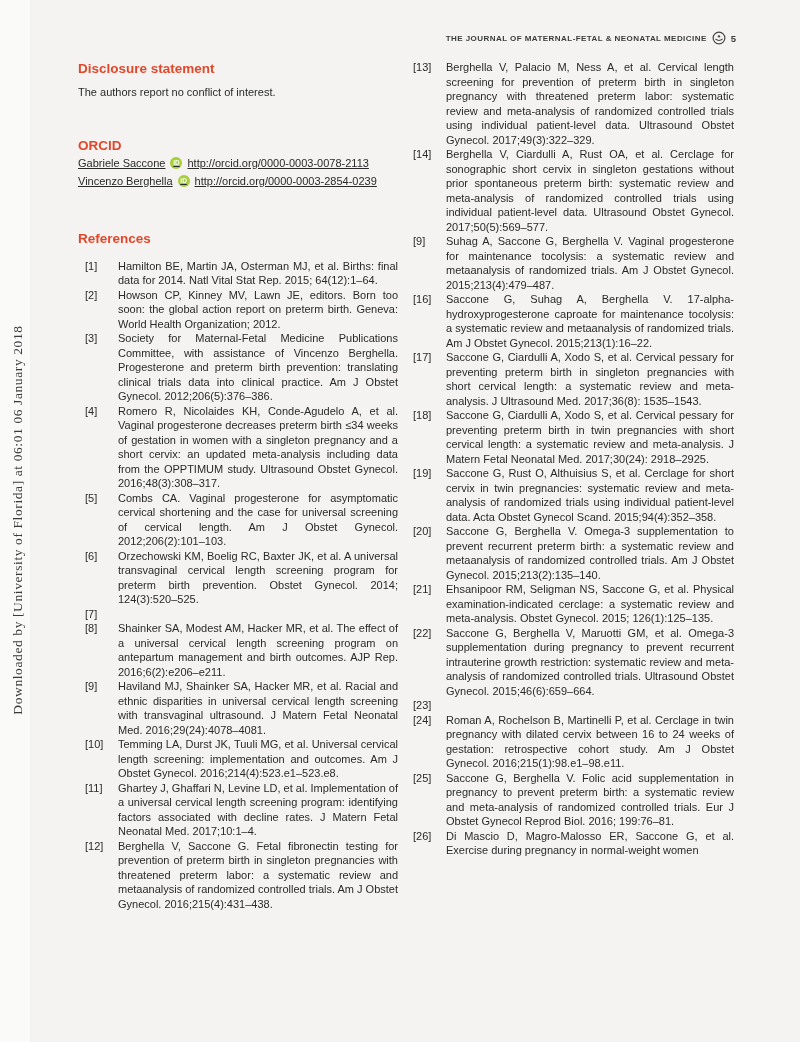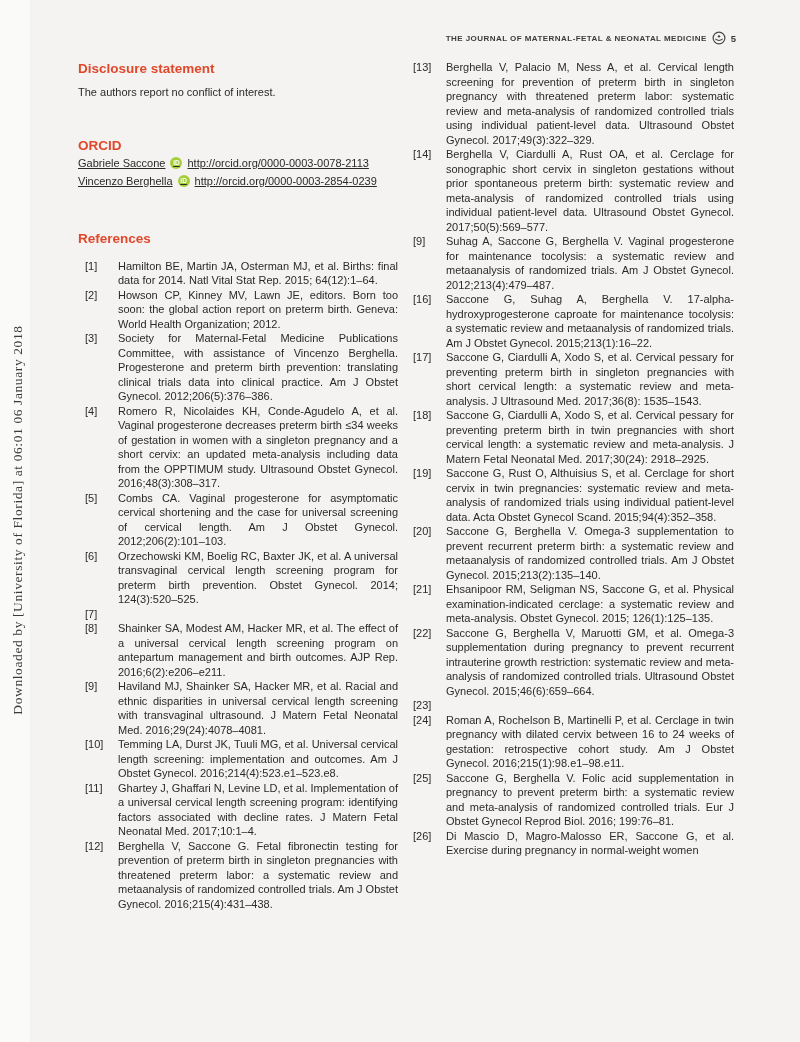--- a/index.html
+++ b/index.html
@@ -165,21 +165,21 @@
         <li class="ref">
           <span class="ref-num">[13]</span>
           <span class="ref-text">Berghella V, Palacio M, Ness A, et al. Cervical length screening for prevention of preterm birth in singleton pregnancy with threatened preterm labor: systematic review and meta-analysis of randomized controlled trials using individual patient-level data. Ultrasound Obstet Gynecol. 2017;49(3):322–329.</span>
         </li>
         <li class="ref">
           <span class="ref-num">[14]</span>
           <span class="ref-text">Berghella V, Ciardulli A, Rust OA, et al. Cerclage for sonographic short cervix in singleton gestations without prior spontaneous preterm birth: systematic review and meta-analysis of randomized controlled trials using individual patient-level data. Ultrasound Obstet Gynecol. 2017;50(5):569–577.</span>
         </li>
         <li class="ref">
           <span class="ref-num">[9]</span>
-          <span class="ref-text">Suhag A, Saccone G, Berghella V. Vaginal progesterone for maintenance tocolysis: a systematic review and metaanalysis of randomized trials. Am J Obstet Gynecol. 2012;213(4):479–487.</span>
+          <span class="ref-text">Suhag A, Saccone G, Berghella V. Vaginal progesterone for maintenance tocolysis: a systematic review and metaanalysis of randomized trials. Am J Obstet Gynecol. 2015;213(4):479–487.</span>
         </li>
         <li class="ref">
           <span class="ref-num">[16]</span>
           <span class="ref-text">Saccone G, Suhag A, Berghella V. 17-alpha-hydroxyprogesterone caproate for maintenance tocolysis: a systematic review and metaanalysis of randomized trials. Am J Obstet Gynecol. 2015;213(1):16–22.</span>
         </li>
         <li class="ref">
           <span class="ref-num">[17]</span>
           <span class="ref-text">Saccone G, Ciardulli A, Xodo S, et al. Cervical pessary for preventing preterm birth in singleton pregnancies with short cervical length: a systematic review and meta-analysis. J Ultrasound Med. 2017;36(8): 1535–1543.</span>
         </li>
         <li class="ref">

